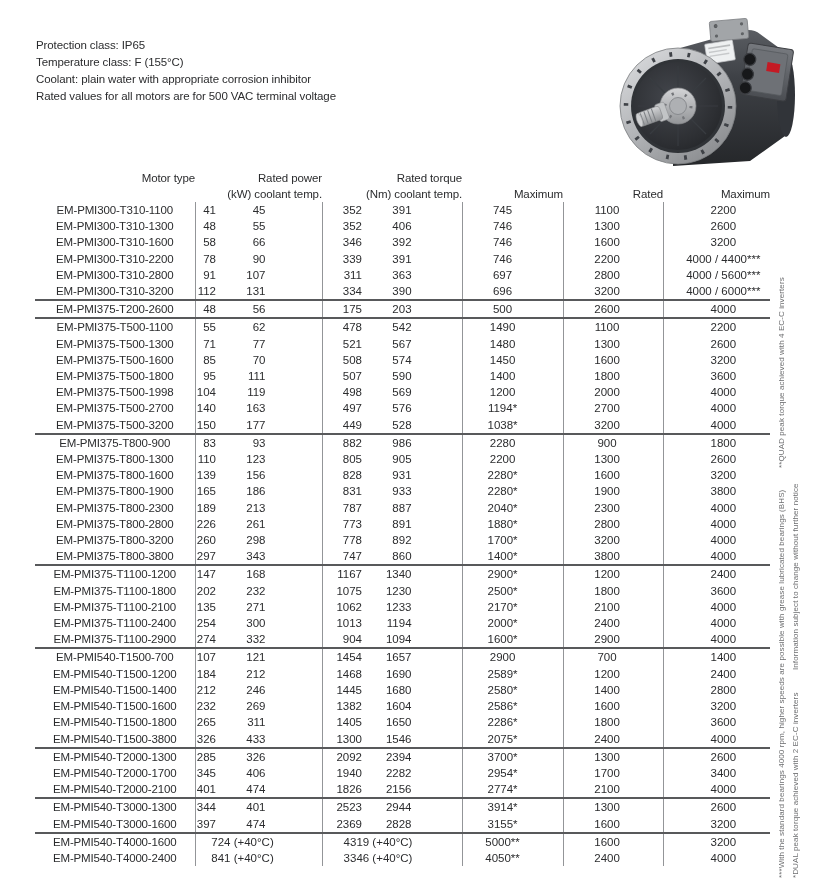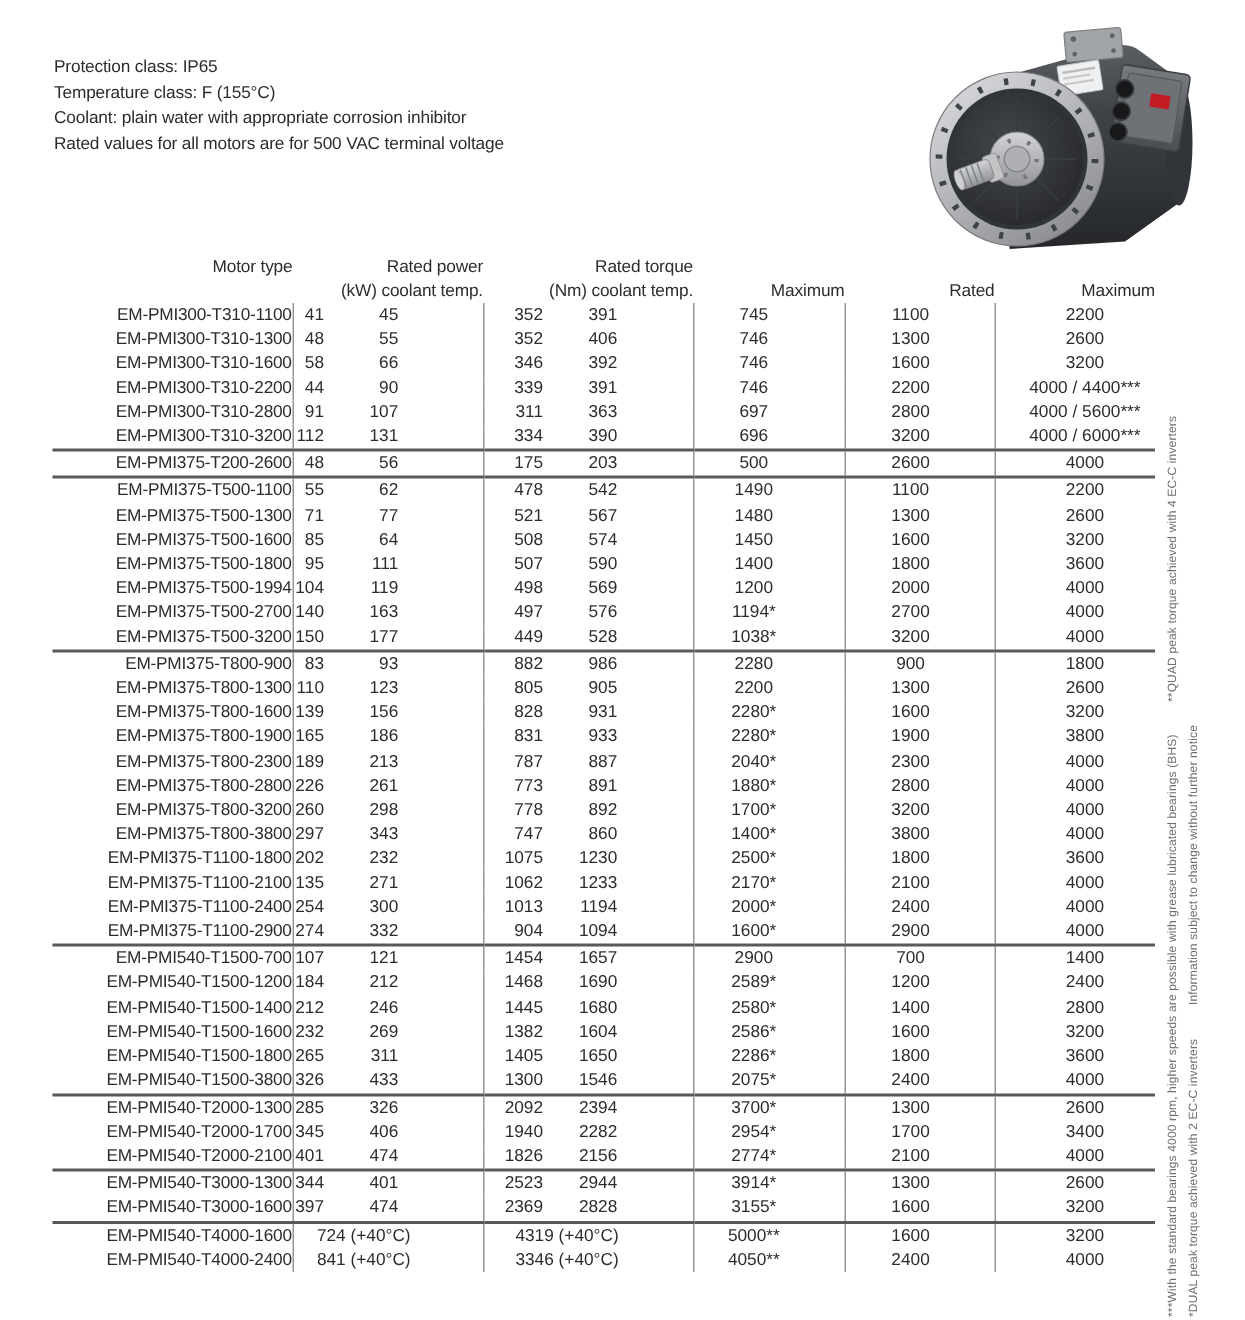--- a/index.html
+++ b/index.html
@@ -33,21 +33,21 @@
   .h-group  { padding-left: 2px; }
   .pl6  { padding-left: 6px; }
   .pl7  { padding-left: 7px; }
   .pl9  { padding-left: 9px; }
   .pl10 { padding-left: 10px; }
   .h-t65  { text-align: right; padding-right: 17px; }
   .h-t40  { text-align: right; padding-right: 49px; }
   .h-t65b { text-align: right; padding-right: 11px; }
   .h-t40b { text-align: right; padding-right: 45px; }
 
-  tbody td.motor { text-align: right; letter-spacing: -0.15px; }
+  tbody td.motor { text-align: center; letter-spacing: -0.15px; }
   tbody td.p65  { text-align: right; padding-right: 24px; }
   tbody td.p40  { text-align: right; padding-right: 56px; }
   tbody td.t65  { text-align: right; padding-right: 16px; }
   tbody td.t40  { text-align: right; padding-right: 50px; margin-left: 13px; }
   tbody td.maxt { text-align: center; padding-right: 20px; }
   tbody td.rs   { text-align: center; padding-right: 12px; }
   tbody td.ms   { text-align: center; padding-left: 13px; }
   tbody td.pm   { text-align: center; padding-right: 32px; }
   tbody td.tm   { text-align: center; padding-right: 28px; }
   tbody td.bl   { border-left: 1px solid #939598; }
@@ -212,21 +212,21 @@
           <td class="p65 bl">58</td>
           <td class="p40">66</td>
           <td class="t65 bl">346</td>
           <td class="t40">392</td>
           <td class="maxt bl">746</td>
           <td class="rs bl">1600</td>
           <td class="ms bl">3200</td>
         </tr>
         <tr>
           <td class="motor">EM-PMI300-T310-2200</td>
-          <td class="p65 bl">44</td>
+          <td class="p65 bl">78</td>
           <td class="p40">90</td>
           <td class="t65 bl">339</td>
           <td class="t40">391</td>
           <td class="maxt bl">746</td>
           <td class="rs bl">2200</td>
           <td class="ms bl">4000 / 4400***</td>
         </tr>
         <tr>
           <td class="motor">EM-PMI300-T310-2800</td>
           <td class="p65 bl">91</td>
@@ -273,39 +273,39 @@
           <td class="p40">77</td>
           <td class="t65 bl">521</td>
           <td class="t40">567</td>
           <td class="maxt bl">1480</td>
           <td class="rs bl">1300</td>
           <td class="ms bl">2600</td>
         </tr>
         <tr>
           <td class="motor">EM-PMI375-T500-1600</td>
           <td class="p65 bl">85</td>
-          <td class="p40">64</td>
+          <td class="p40">70</td>
           <td class="t65 bl">508</td>
           <td class="t40">574</td>
           <td class="maxt bl">1450</td>
           <td class="rs bl">1600</td>
           <td class="ms bl">3200</td>
         </tr>
         <tr>
           <td class="motor">EM-PMI375-T500-1800</td>
           <td class="p65 bl">95</td>
           <td class="p40">111</td>
           <td class="t65 bl">507</td>
           <td class="t40">590</td>
           <td class="maxt bl">1400</td>
           <td class="rs bl">1800</td>
           <td class="ms bl">3600</td>
         </tr>
         <tr>
-          <td class="motor">EM-PMI375-T500-1994</td>
+          <td class="motor">EM-PMI375-T500-1998</td>
           <td class="p65 bl">104</td>
           <td class="p40">119</td>
           <td class="t65 bl">498</td>
           <td class="t40">569</td>
           <td class="maxt bl">1200</td>
           <td class="rs bl">2000</td>
           <td class="ms bl">4000</td>
         </tr>
         <tr>
           <td class="motor">EM-PMI375-T500-2700</td>
@@ -400,20 +400,30 @@
         <tr>
           <td class="motor">EM-PMI375-T800-3800</td>
           <td class="p65 bl">297</td>
           <td class="p40">343</td>
           <td class="t65 bl">747</td>
           <td class="t40">860</td>
           <td class="maxt bl">1400*</td>
           <td class="rs bl">3800</td>
           <td class="ms bl">4000</td>
         </tr>
+        <tr class="gs">
+          <td class="motor">EM-PMI375-T1100-1200</td>
+          <td class="p65 bl">147</td>
+          <td class="p40">168</td>
+          <td class="t65 bl">1167</td>
+          <td class="t40">1340</td>
+          <td class="maxt bl">2900*</td>
+          <td class="rs bl">1200</td>
+          <td class="ms bl">2400</td>
+        </tr>
         <tr>
           <td class="motor">EM-PMI375-T1100-1800</td>
           <td class="p65 bl">202</td>
           <td class="p40">232</td>
           <td class="t65 bl">1075</td>
           <td class="t40">1230</td>
           <td class="maxt bl">2500*</td>
           <td class="rs bl">1800</td>
           <td class="ms bl">3600</td>
         </tr>

